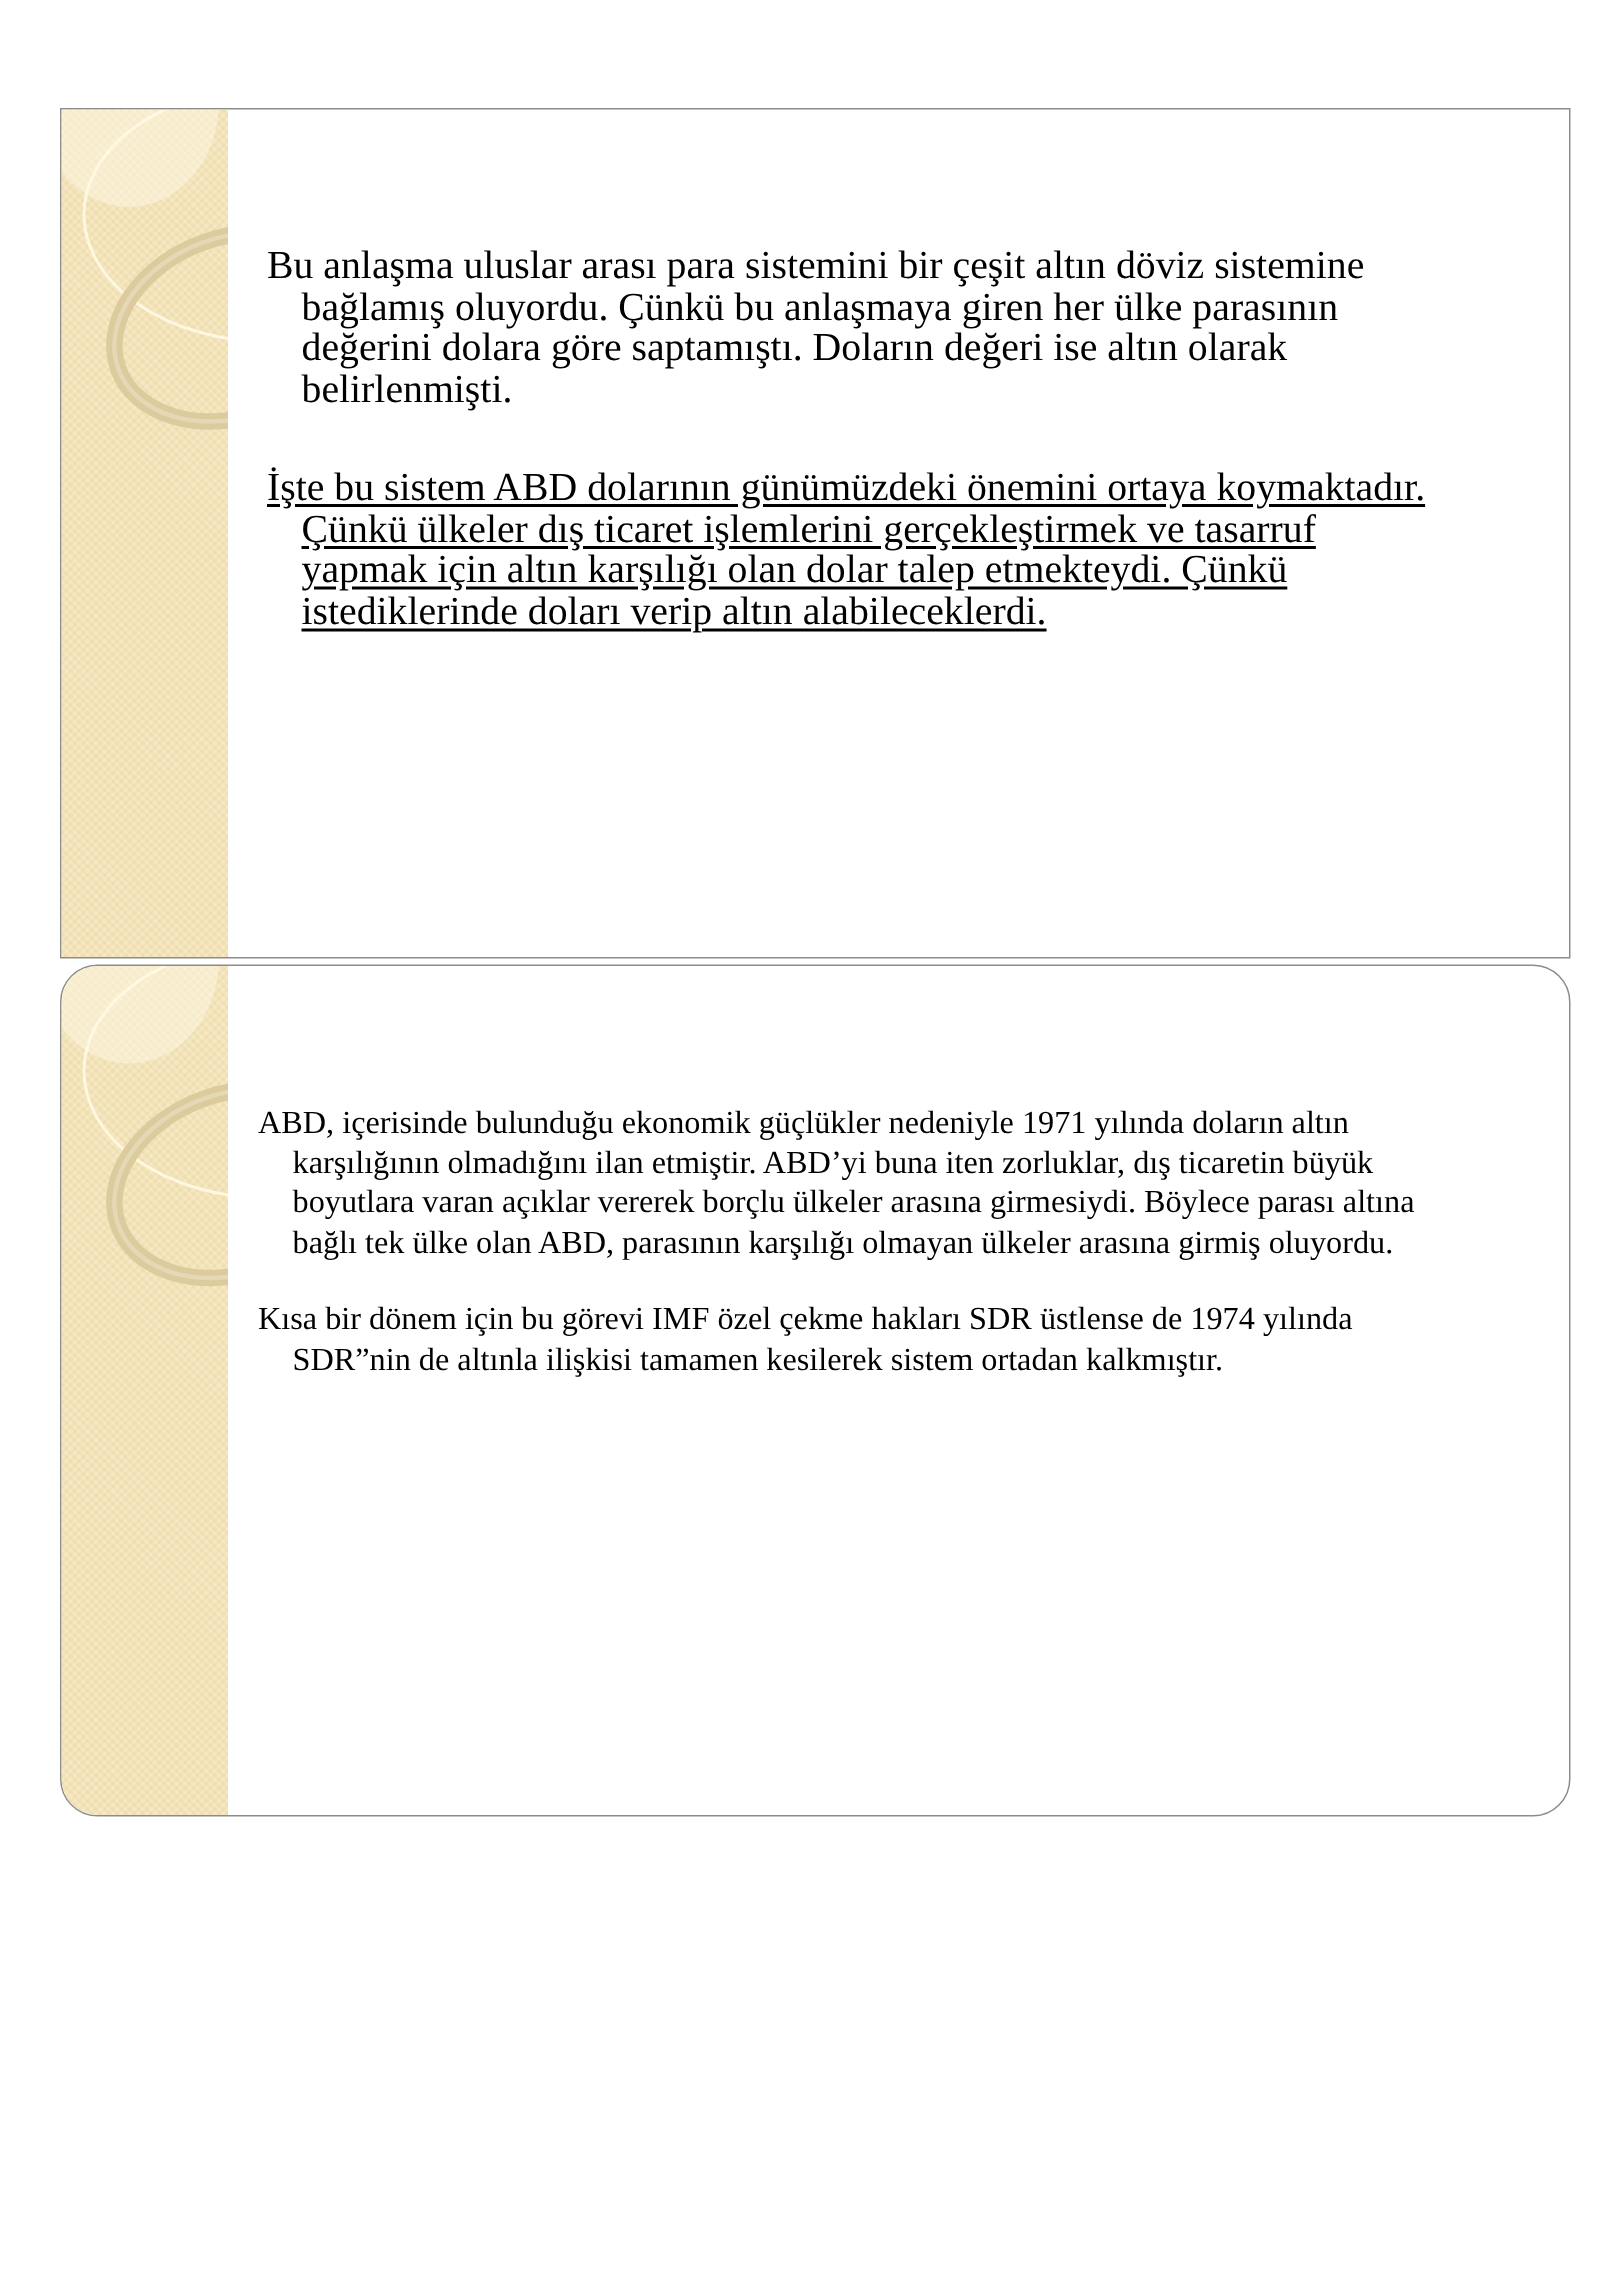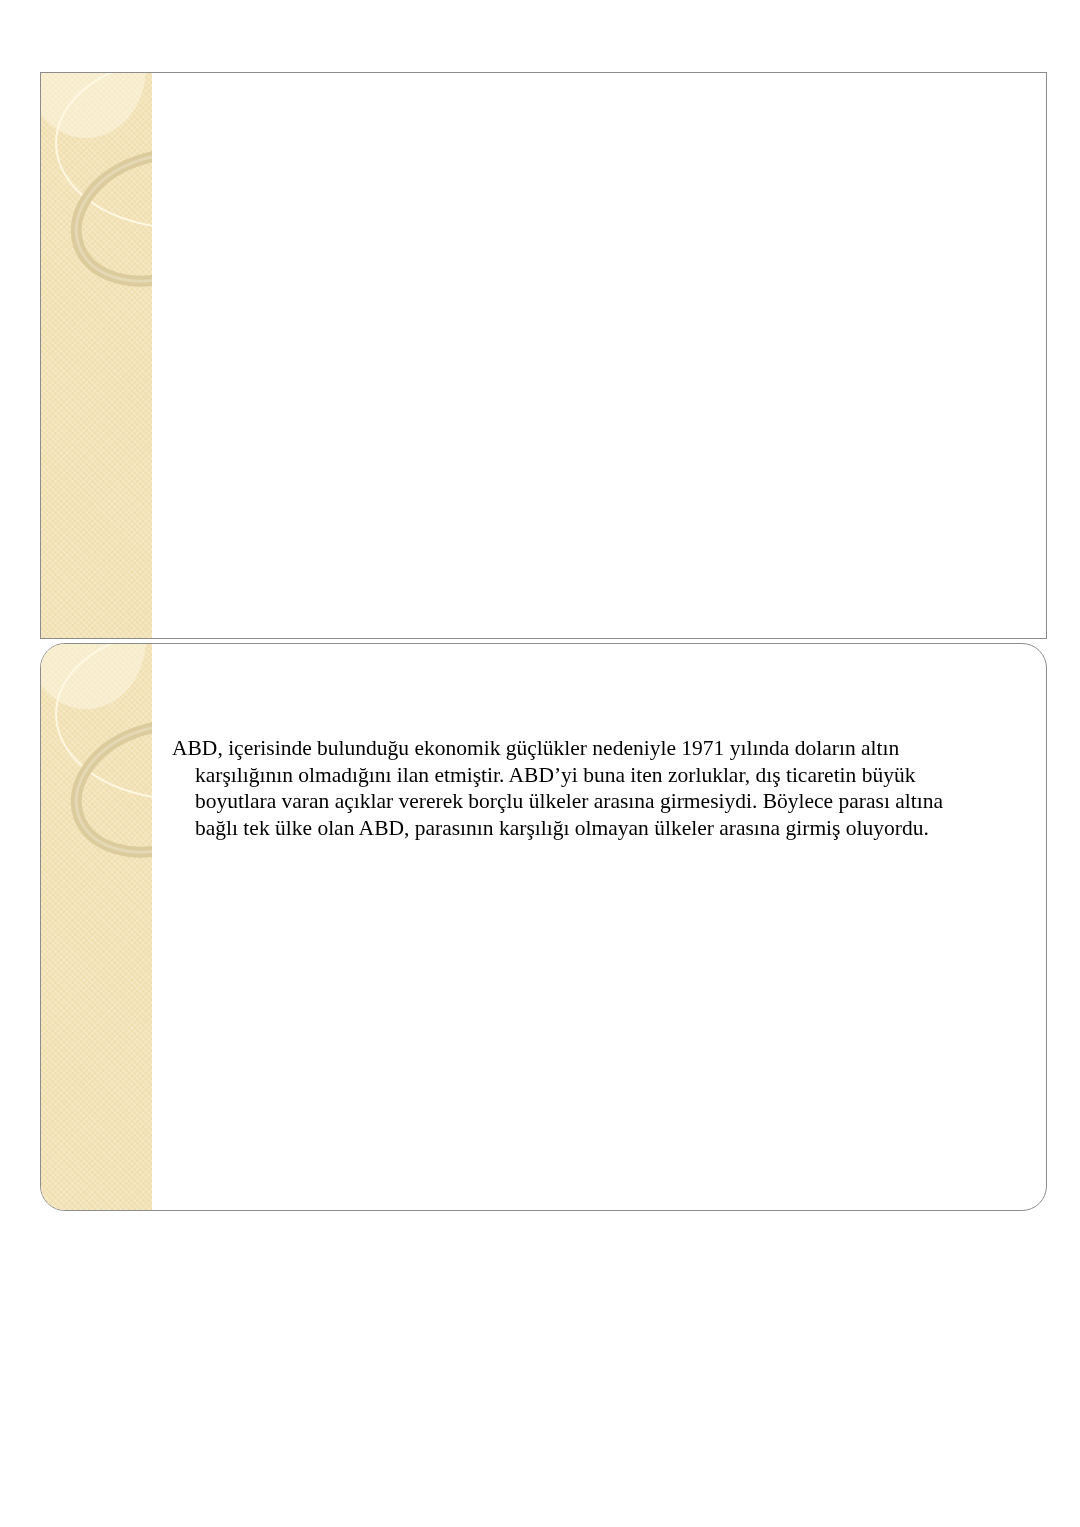--- a/index.html
+++ b/index.html
@@ -74,28 +74,31 @@
 <div class="slide" id="slide-1">
   <div class="side-panel">
     <svg width="111" height="567" viewBox="0 0 111 567">
       <ellipse cx="45" cy="-5" rx="60" ry="70" fill="rgba(255,250,235,0.45)"></ellipse>
       <ellipse cx="140" cy="70" rx="125" ry="85" fill="none" stroke="rgba(255,250,230,0.9)" stroke-width="2"></ellipse>
       <ellipse cx="115" cy="145" rx="82" ry="60" transform="rotate(-20 115 145)" fill="none" stroke="#dccb9c" stroke-width="11"></ellipse>
       <ellipse cx="115" cy="145" rx="82" ry="60" transform="rotate(-20 115 145)" fill="none" stroke="rgba(255,255,255,0.25)" stroke-width="3"></ellipse>
     </svg>
   </div>
   <div class="text-block">
+    <p class="para">Bu anlaşma uluslar arası para sistemini bir çeşit altın döviz sistemine bağlamış oluyordu. Çünkü bu anlaşmaya giren her ülke parasının değerini dolara göre saptamıştı. Doların değeri ise altın olarak belirlenmişti.</p>
+    <p class="para underlined">İşte bu sistem ABD dolarının günümüzdeki önemini ortaya koymaktadır. Çünkü ülkeler dış ticaret işlemlerini gerçekleştirmek ve tasarruf yapmak için altın karşılığı olan dolar talep etmekteydi. Çünkü istediklerinde doları verip altın alabileceklerdi.</p>
   </div>
 </div>
 
 <div class="slide" id="slide-2">
   <div class="side-panel">
     <svg width="111" height="568" viewBox="0 0 111 568">
       <ellipse cx="45" cy="-5" rx="60" ry="70" fill="rgba(255,250,235,0.45)"></ellipse>
       <ellipse cx="140" cy="70" rx="125" ry="85" fill="none" stroke="rgba(255,250,230,0.9)" stroke-width="2"></ellipse>
       <ellipse cx="115" cy="145" rx="82" ry="60" transform="rotate(-20 115 145)" fill="none" stroke="#dccb9c" stroke-width="11"></ellipse>
       <ellipse cx="115" cy="145" rx="82" ry="60" transform="rotate(-20 115 145)" fill="none" stroke="rgba(255,255,255,0.25)" stroke-width="3"></ellipse>
     </svg>
   </div>
   <div class="text-block">
     <p class="para">ABD, içerisinde bulunduğu ekonomik güçlükler nedeniyle 1971 yılında doların altın karşılığının olmadığını ilan etmiştir. ABD’yi buna iten zorluklar, dış ticaretin büyük boyutlara varan açıklar vererek borçlu ülkeler arasına girmesiydi. Böylece parası altına bağlı tek ülke olan ABD, parasının karşılığı olmayan ülkeler arasına girmiş oluyordu.</p>
+    <p class="para">Kısa bir dönem için bu görevi IMF özel çekme hakları SDR üstlense de 1974 yılında SDR”nin de altınla ilişkisi tamamen kesilerek sistem ortadan kalkmıştır.</p>
   </div>
 </div>
 
 </body></html>

